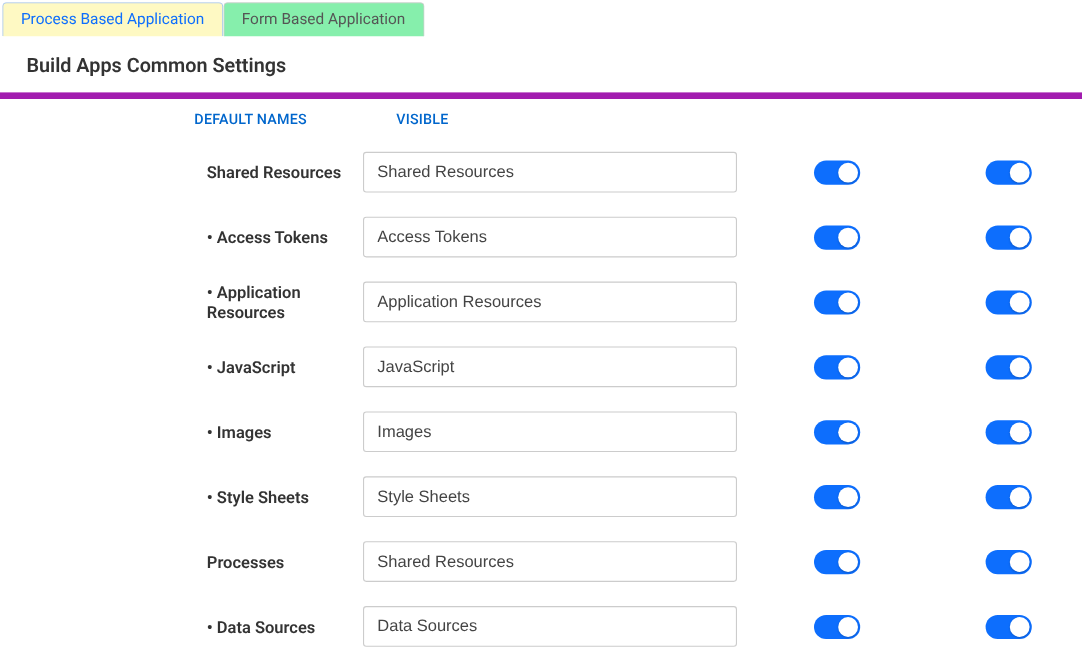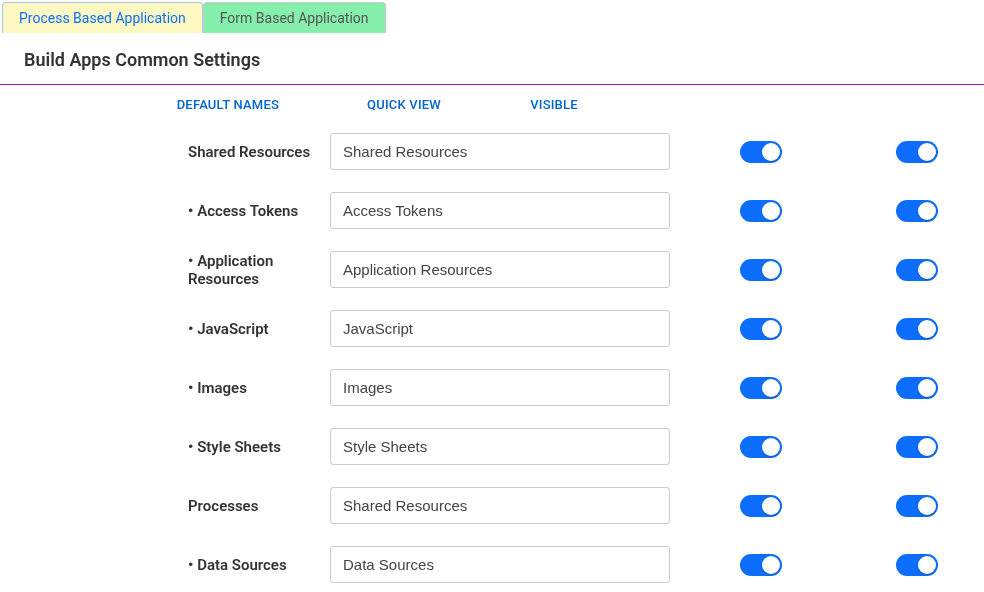--- a/index.html
+++ b/index.html
@@ -34,21 +34,21 @@
     .tab.active {
       color: #0d6efd;
       background: #fef9c3;
       border-color: #a9c7f0;
     }
     .section-title {
       font-size: 18px;
       font-weight: 600;
       color: #333;
       padding: 16px 0 14px 24px;
-      border-bottom: 1px solid #a21caf;
+      border-bottom: 6px solid #a21caf;
     }
     .columns-header {
       display: flex;
       align-items: center;
       padding: 12px 0 10px 0;
     }
     .col-default {
       width: 319px;
       text-align: right;
       padding-right: 40px;
@@ -143,21 +143,20 @@
 
 <div class="tabs">
   <div class="tab active">Process Based Application</div>
   <div class="tab">Form Based Application</div>
 </div>
 
 <div class="section-title">Build Apps Common Settings</div>
 
 <div class="columns-header">
   <div class="col-default">DEFAULT NAMES</div>
-  <div class="col-quick">QUICK VIEW</div>
   <div class="col-visible">VISIBLE</div>
 </div>
 
 <div id="rows-container">
     <div class="row">
       <div class="default-label">Shared Resources</div>
       <input type="text" class="custom-input" value="Shared Resources" style="">
       <div class="quick-cell">
         <div class="toggle"></div>
       </div>

